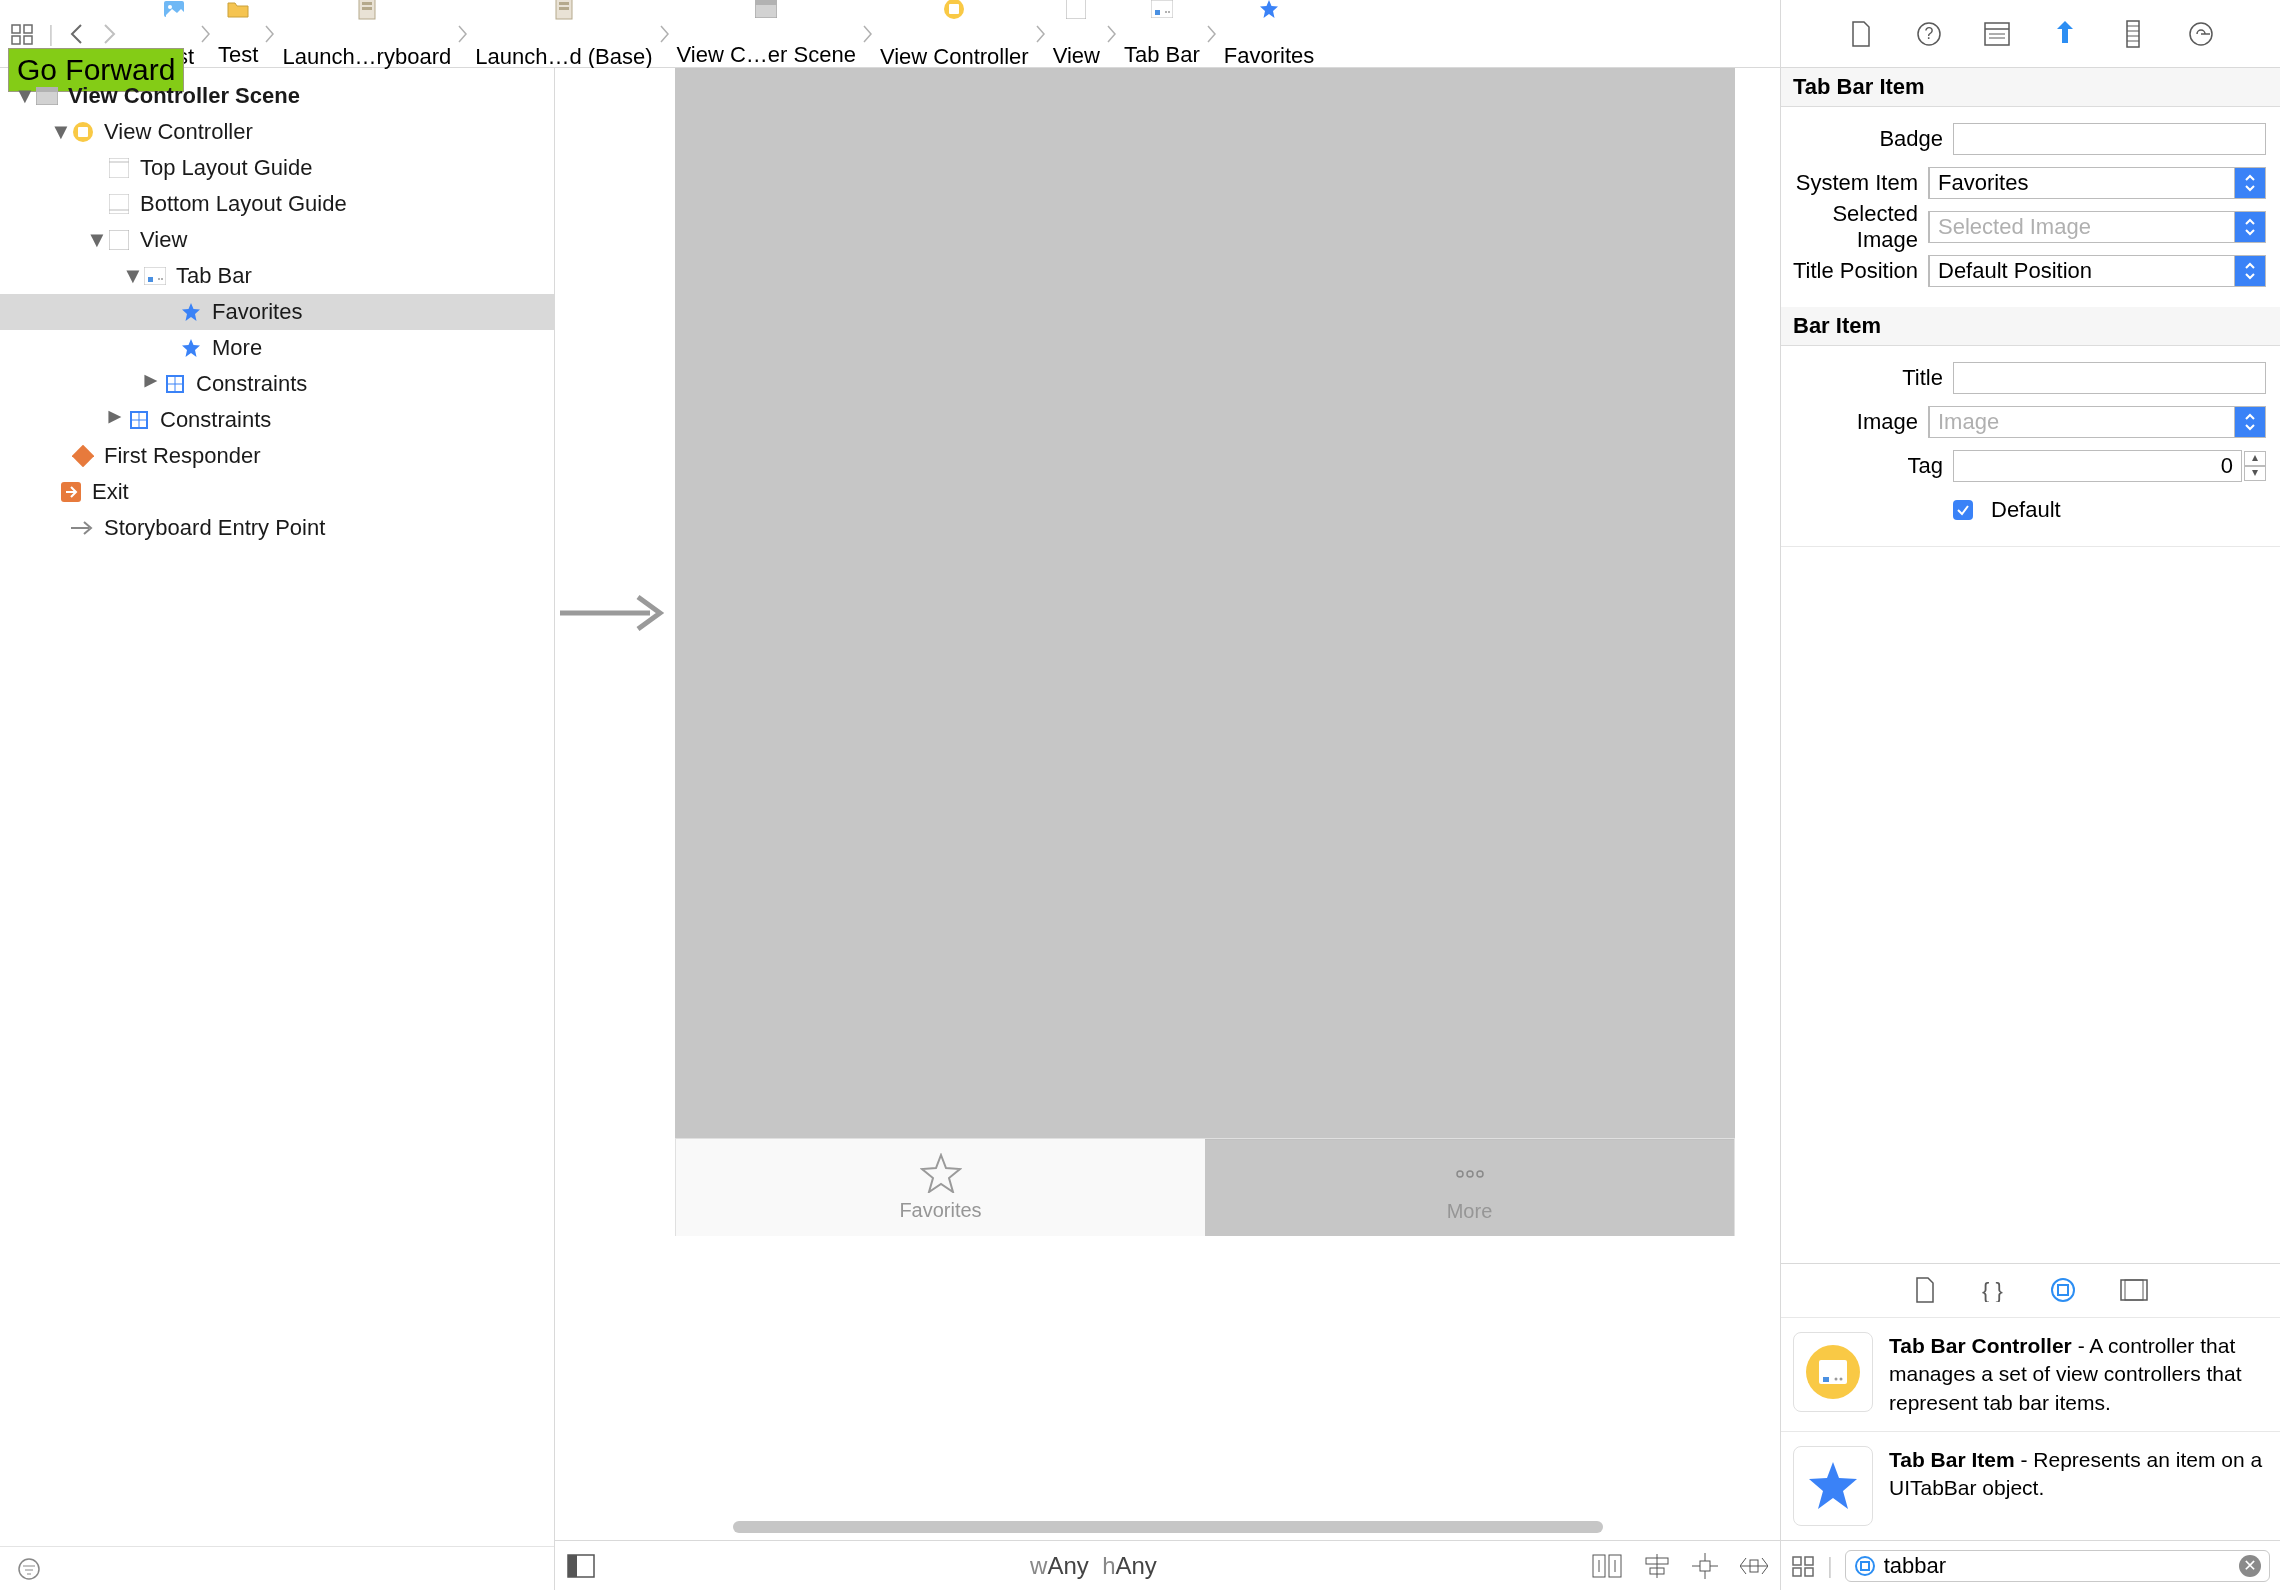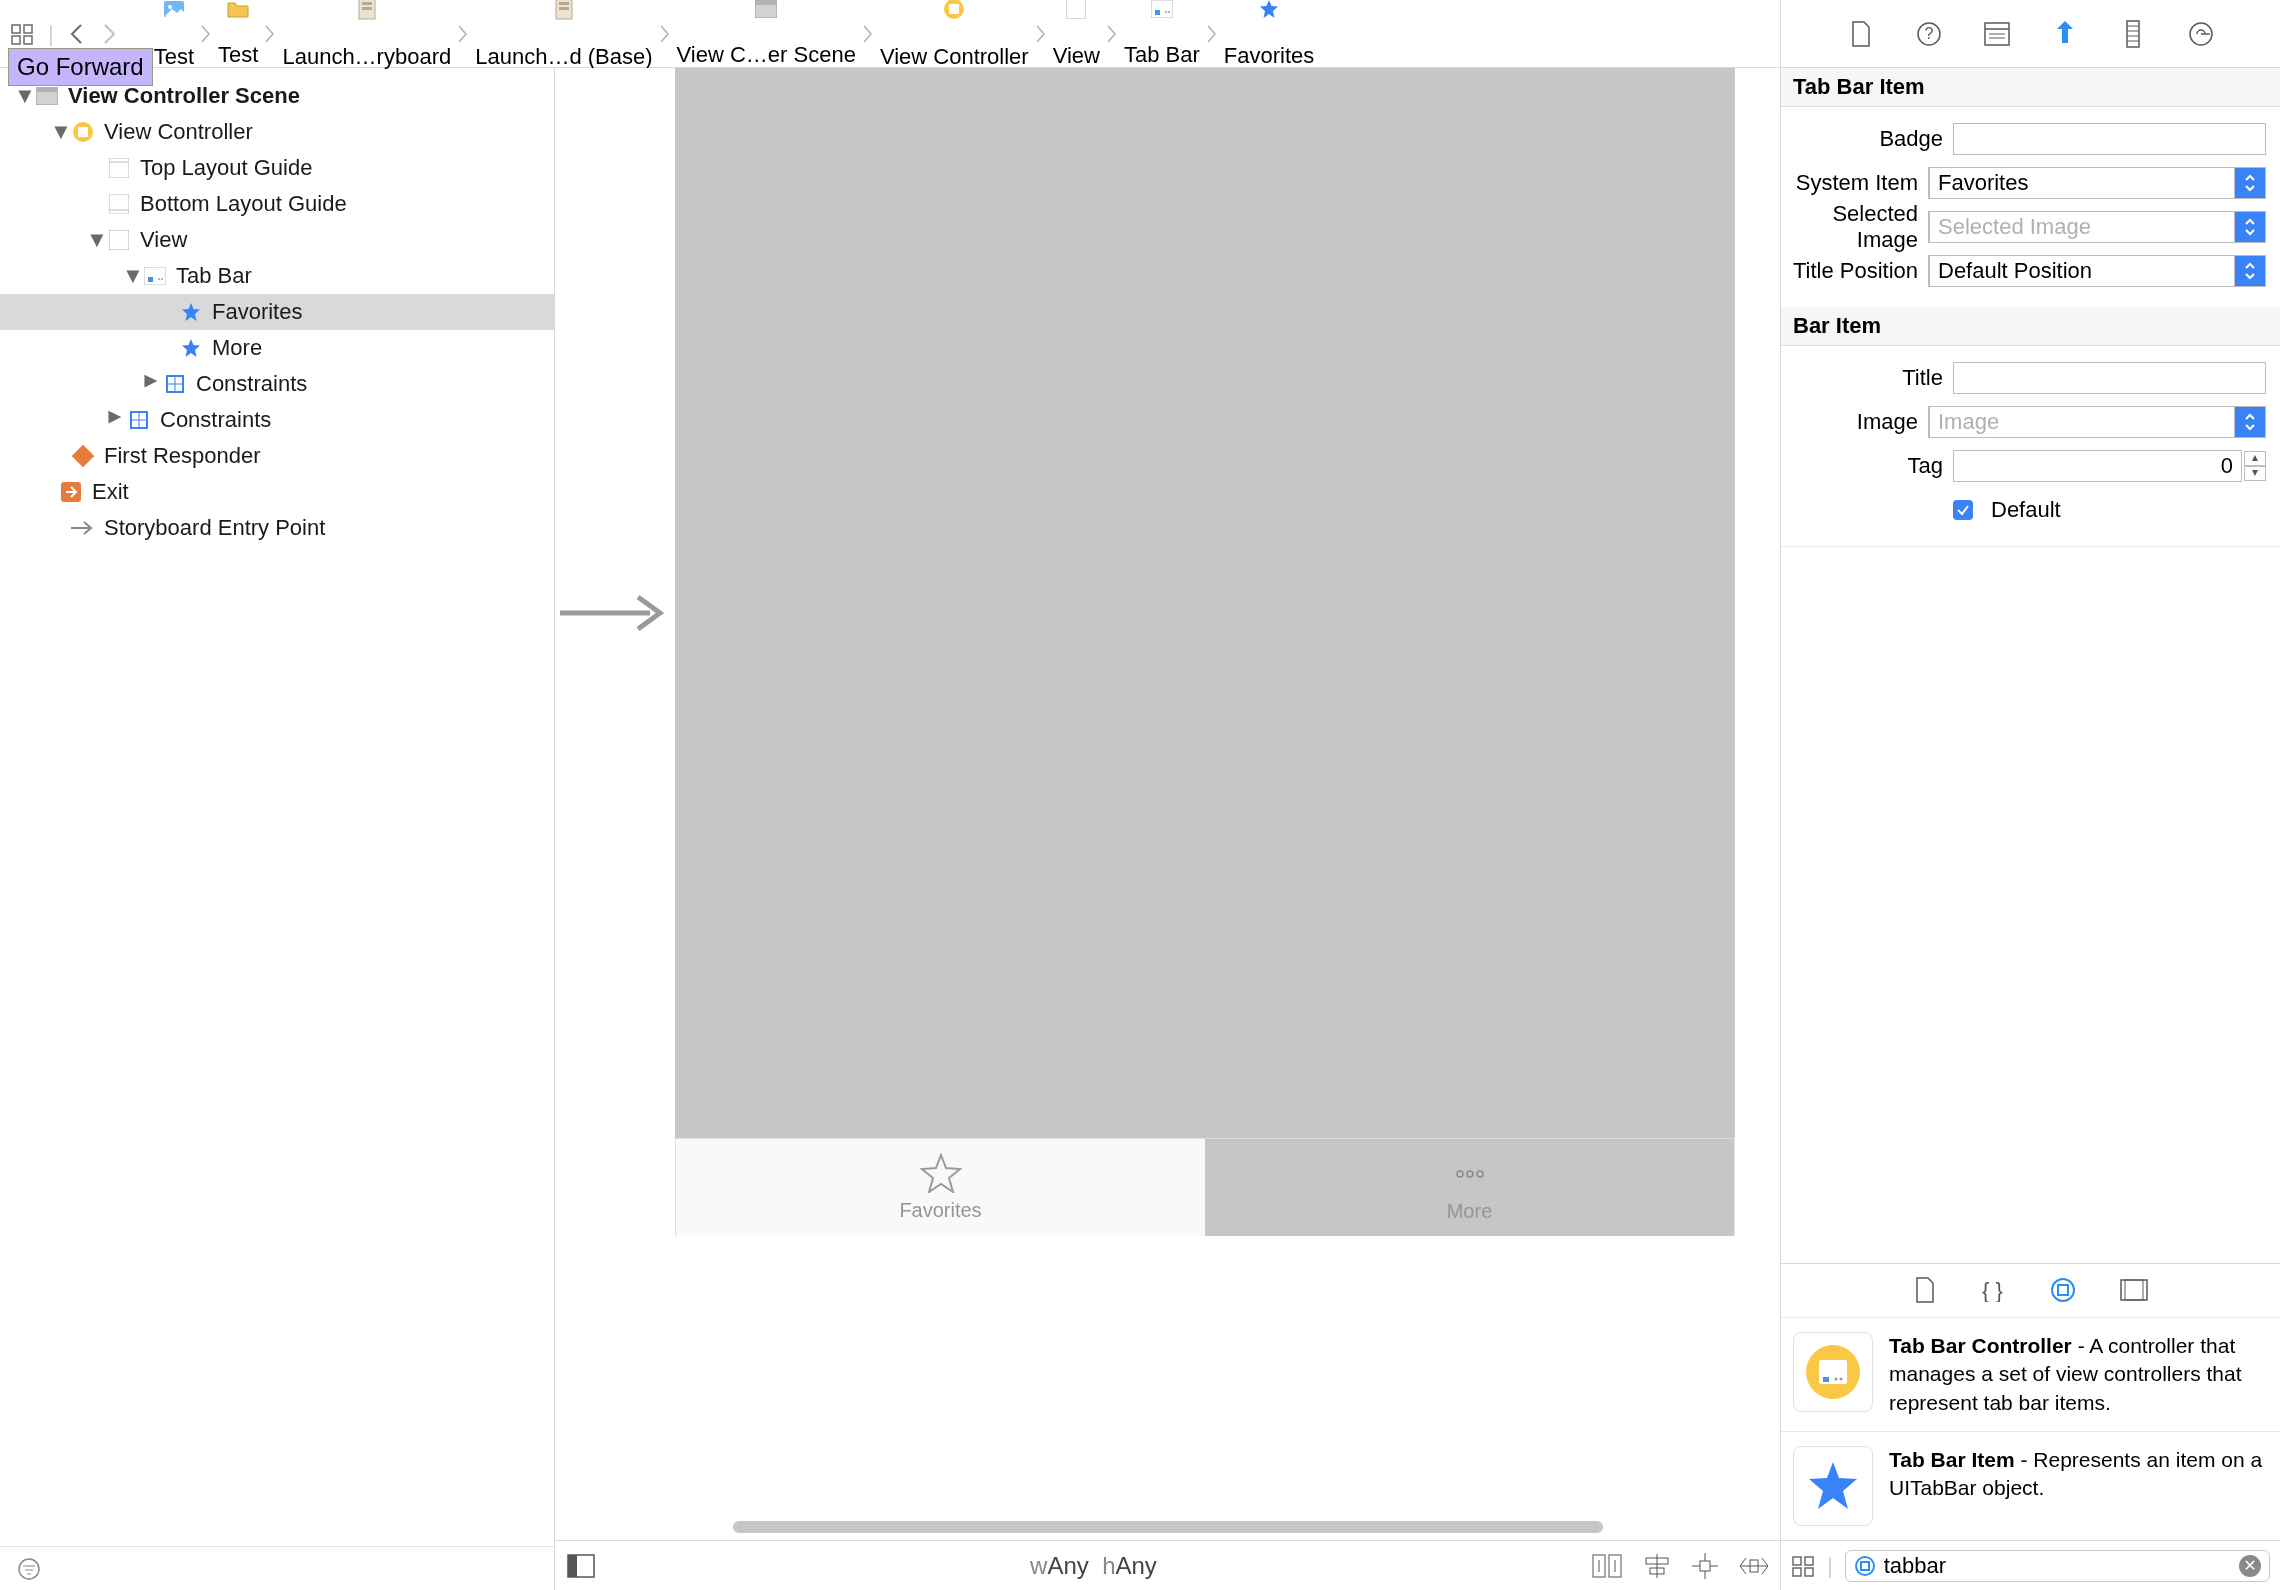--- a/index.html
+++ b/index.html
@@ -2,21 +2,21 @@
 <html><head>
 <meta charset="utf-8">
 <style>
 * { box-sizing: border-box; margin: 0; padding: 0; font-family: -apple-system, "Helvetica Neue", Helvetica, Arial, sans-serif; }
 html, body { width: 2280px; height: 1590px; overflow: hidden; background: #fff; font-size: 22px; }
 
 .chrome { width: 2280px; height: 1590px; display: grid; grid-template-columns: 555px 1225px 500px; grid-template-rows: 68px 1fr; }
 .topbar { grid-column: 1 / span 2; display: flex; align-items: center; border-bottom: 1px solid #d9d9d9; background: #fff; }
 .topbar .nav { display: flex; align-items: center; gap: 14px; padding: 0 10px; }
 .nav .glyph { color: #6b6b6b; }
-.tooltip { position: absolute; top: 48px; left: 8px; background: #c4b5fd; border: 1px solid #9b9b80; font-size: 24px; padding: 4px 8px; }
+.tooltip { position: absolute; top: 48px; left: 8px; background: #84cc16; border: 1px solid #9b9b80; font-size: 30px; padding: 4px 8px; }
 
 .breadcrumbs { display: flex; align-items: center; gap: 4px; overflow: hidden; white-space: nowrap; }
 .crumb { display: inline-flex; align-items: center; gap: 24px; color: #000; font-size: 22px; flex-direction: column; }
 .crumb-sep { color: #a0a0a0; margin: 0 2px; }
 
 .inspector-tabs { grid-column: 3 / 4; grid-row: 1 / 2; border-left: 1px solid #d9d9d9; border-bottom: 1px solid #d9d9d9; display: flex; align-items: center; justify-content: center; gap: 38px; }
 .inspector-tabs .ticon { width: 30px; height: 30px; display:flex; align-items:center; justify-content:center; color:#5a5a5a; }
 
 .sidebar { grid-row: 2 / 3; grid-column: 1 / 2; border-right: 1px solid #d9d9d9; position: relative; display:flex; flex-direction:column; }
 .outline { flex:1; overflow:auto; padding-top: 10px; }

